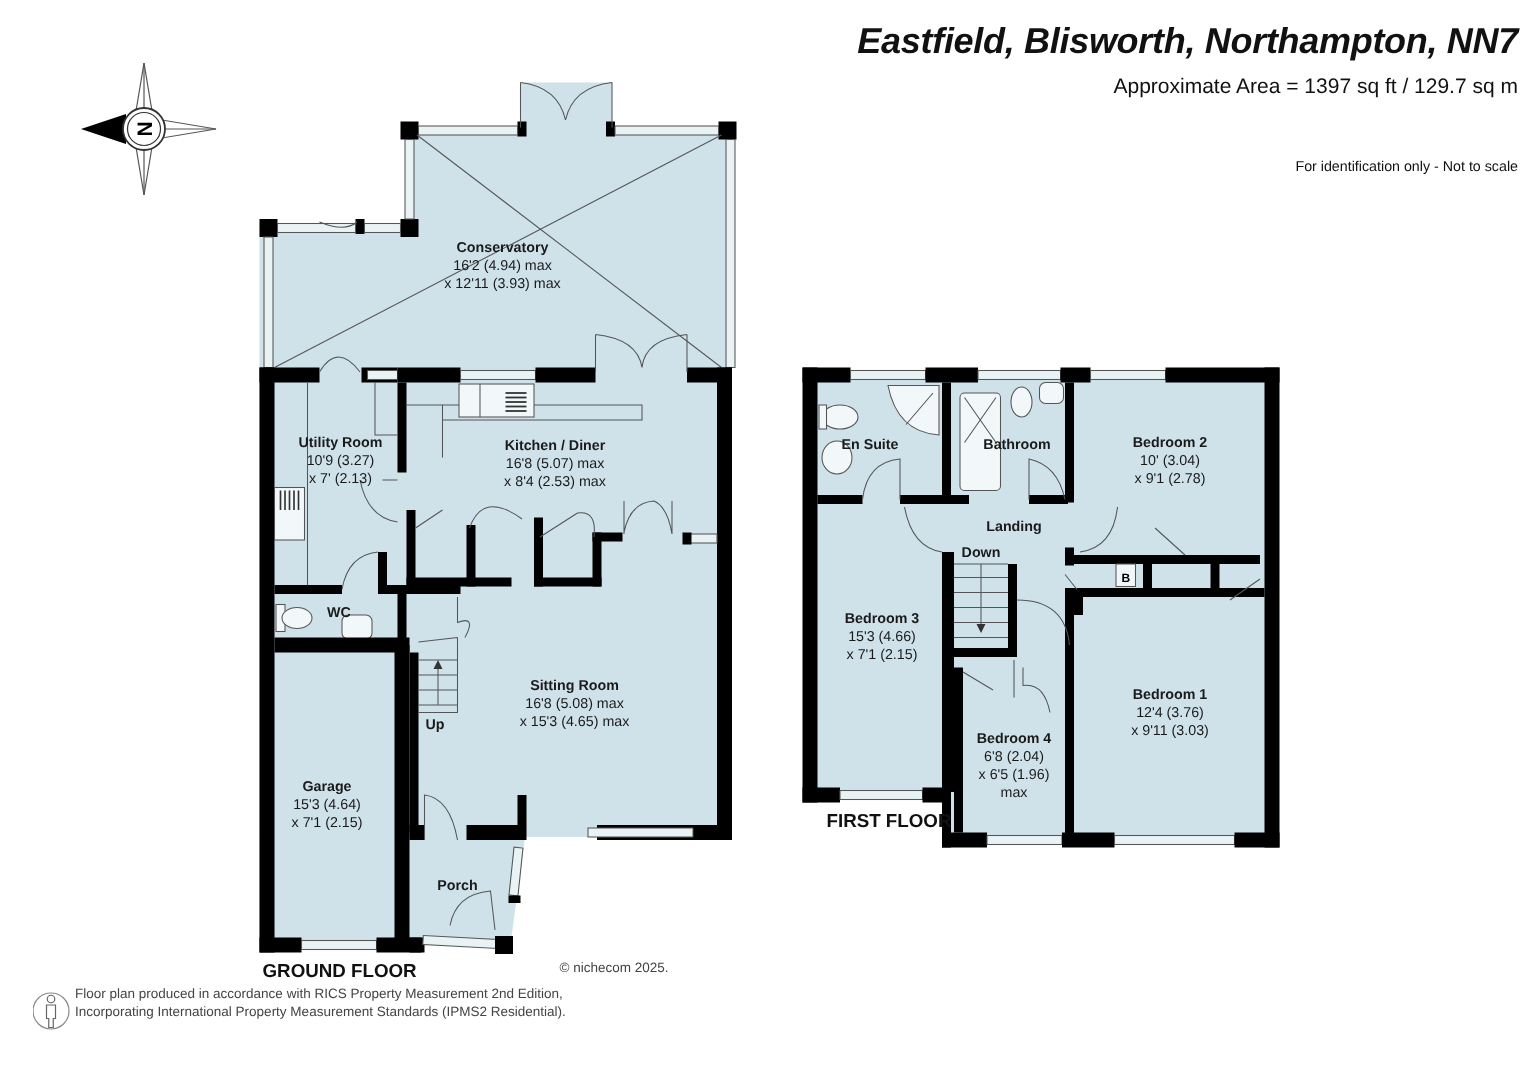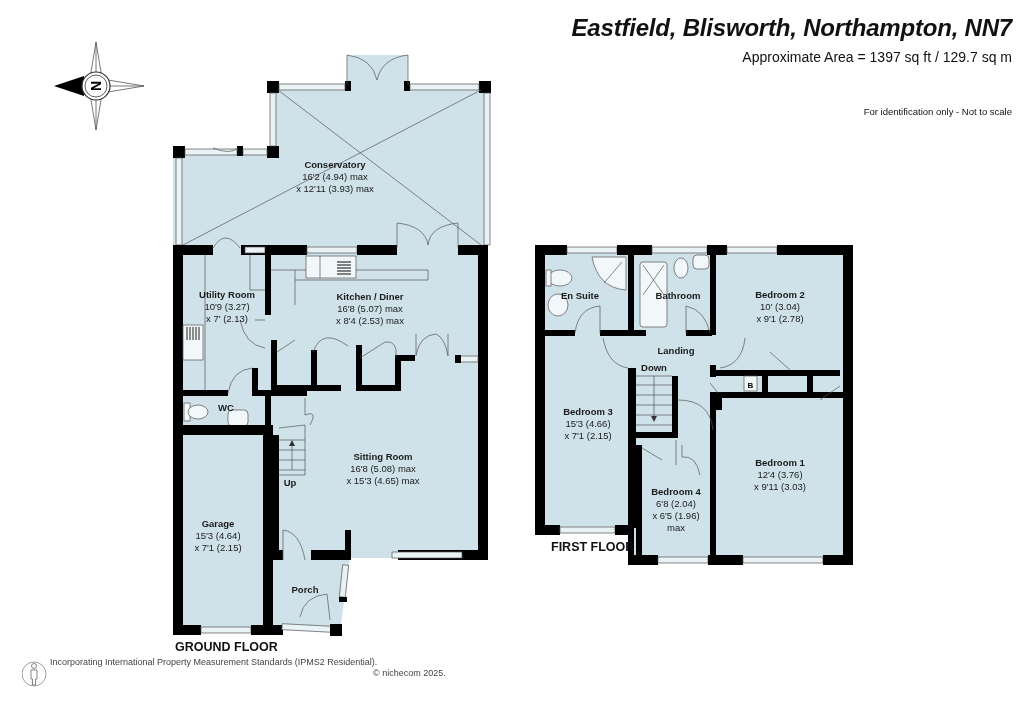--- a/index.html
+++ b/index.html
@@ -6,21 +6,21 @@
   body { width: 1024px; height: 724px; position: relative; overflow: hidden; font-family: "Liberation Sans", sans-serif; color: #111; }
   .title { position: absolute; right: 12px; top: 14px; font-size: 24px; font-weight: bold; letter-spacing: -0.2px; font-style: italic; }
   .areas { position: absolute; right: 12px; top: 48px; text-align: center; font-size: 14px; line-height: 19px; }
   .note { position: absolute; right: 12px; top: 106px; font-size: 9.5px; text-align: right; padding-left: 32px; }
   .compass { position: absolute; left: 50px; top: 40px; width: 100px; height: 92px; }
   svg.plan { position: absolute; left: 0; top: 0; }
   .room-label { font-family: "Liberation Sans", sans-serif; font-size: 9.5px; font-weight: bold; fill: #1a1a1a; }
   .room-dim { font-family: "Liberation Sans", sans-serif; font-size: 9.5px; fill: #1a1a1a; }
   .floor-label { position: absolute; font-size: 12.5px; font-weight: bold; }
   .footer { position: absolute; left: 50px; top: 656px; font-size: 9px; color: #444; line-height: 12px; }
-  .footer-copy { position: absolute; left: 373px; top: 668px; font-size: 9px; color: #444; }
+  .footer-copy { position: absolute; left: 373px; top: 640px; font-size: 9px; color: #444; }
   .person-icon { position: absolute; left: 22px; top: 656px; width: 26px; height: 36px; }
 </style>
 </head>
 <body>
 
 <div class="title">Eastfield, Blisworth, Northampton, NN7</div>
 <div class="areas">
   <div>Approximate Area = 1397 sq ft / 129.7 sq m</div>
 </div>
 <div class="note">For identification only - Not to scale</div>
@@ -276,15 +276,16 @@
 
 <div class="floor-label" style="left:175px; top:640px;">GROUND FLOOR</div>
 <div class="floor-label" style="left:539px; top:540px;margin-left:12px;">FIRST FLOOR</div>
 
 <svg class="person-icon" viewBox="0 0 26 36">
   <circle cx="12" cy="18" r="12" fill="none" stroke="#888" stroke-width="0.8"></circle>
   <circle cx="12" cy="10" r="2.5" fill="none" stroke="#666" stroke-width="0.8"></circle>
   <path d="M9,14 h6 v9 h-1.5 v6 h-3 v-6 h-1.5 z" fill="none" stroke="#666" stroke-width="0.8"></path>
 </svg>
 <div class="footer">
+  <div>Floor plan produced in accordance with RICS Property Measurement 2nd Edition,</div>
   <div>Incorporating International Property Measurement Standards (IPMS2 Residential).</div>
 </div>
 <div class="footer-copy">© nichecom 2025.</div>
 
 </body></html>

